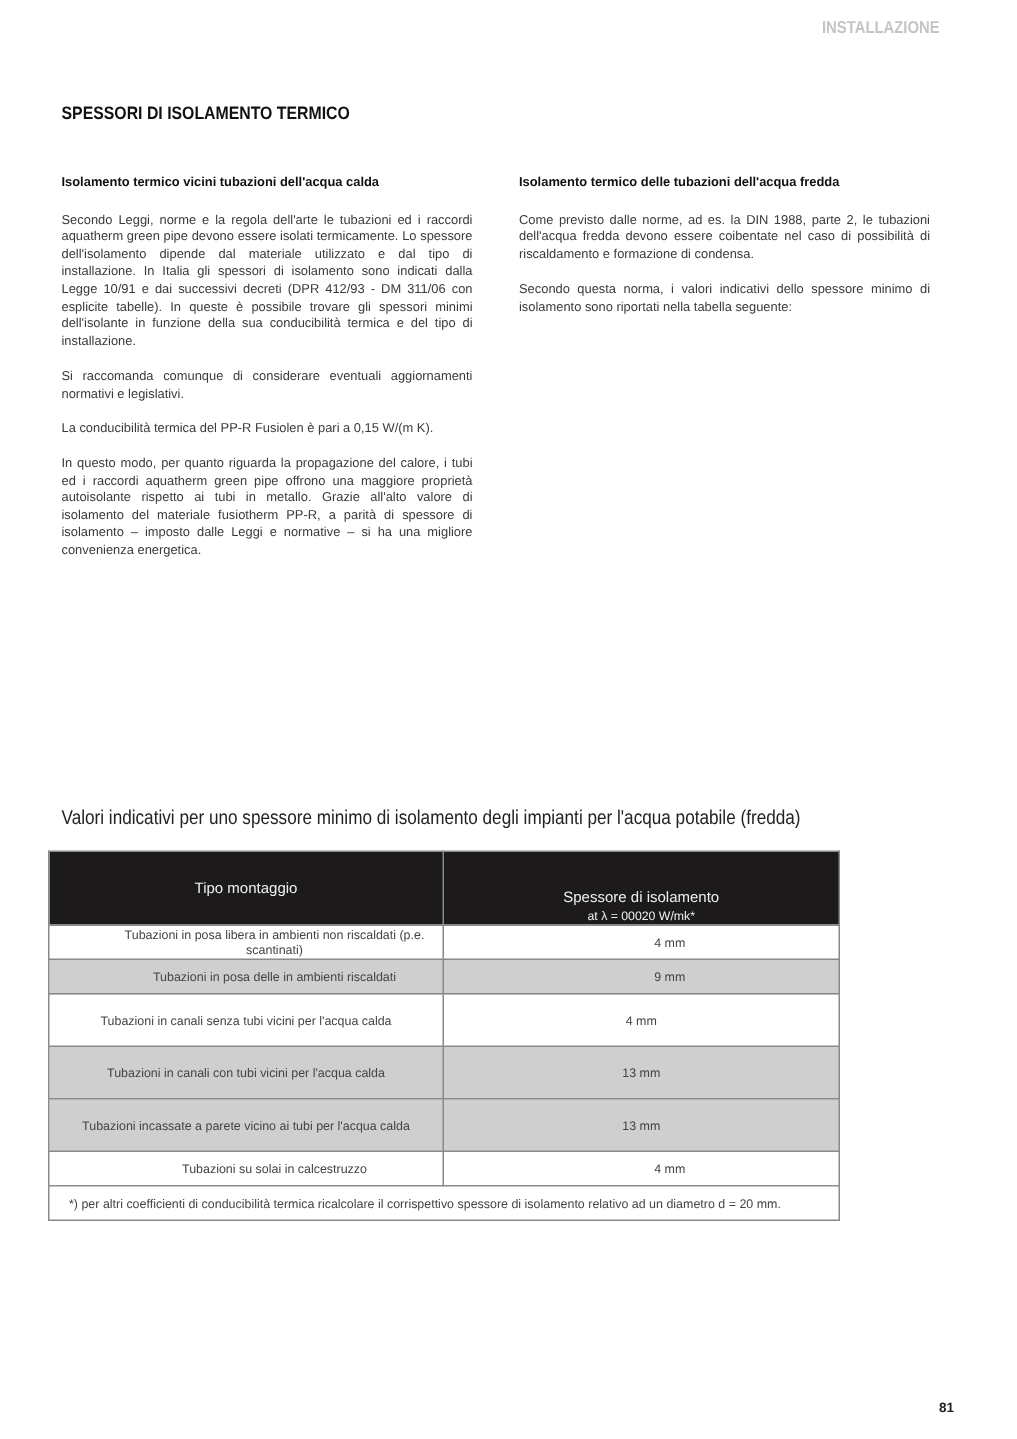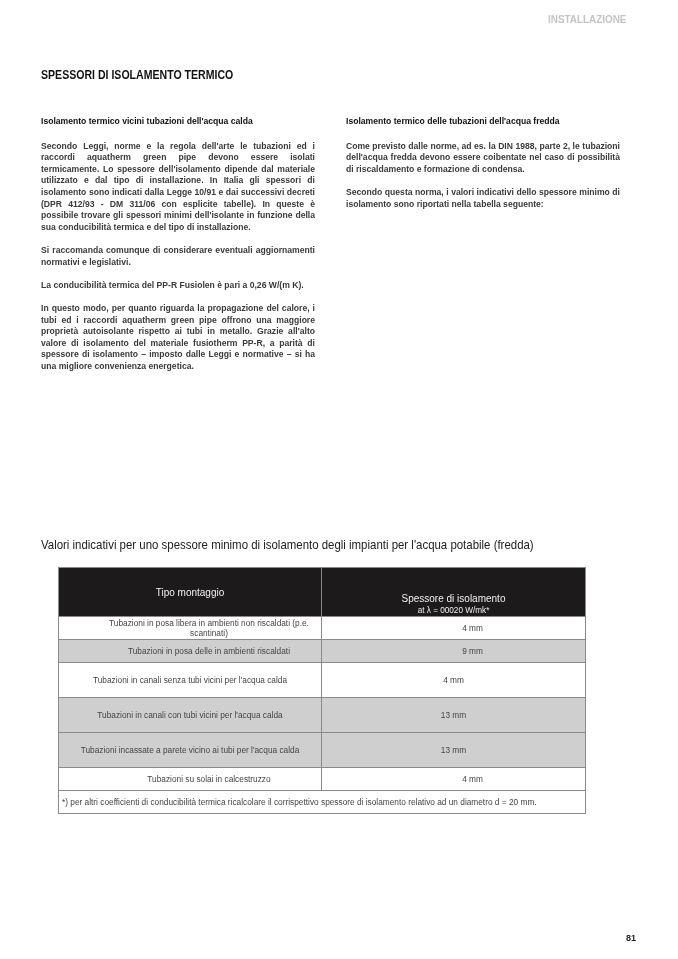--- a/index.html
+++ b/index.html
@@ -6,48 +6,48 @@
     body { width:678px; height:959px; position:relative; overflow:hidden;
       font-family: "Liberation Sans", sans-serif; color:#333; }
     .section-label { position:absolute; left:548px; top:13px; font-size:11.5px; font-weight:bold;
       color:#c4c4c4; letter-spacing:0; transform:scaleX(0.86); transform-origin:left top; }
     .page-title { position:absolute; left:41px; top:68px; font-size:12px; font-weight:bold; color:#111;
       transform:scaleX(0.88); transform-origin:left top; white-space:nowrap; }
     .col { position:absolute; top:116px; width:274px; font-size:8.6px; line-height:11.6px; color:#3a3a3a; }
     .col-left { left:41px; }
     .col-right { left:346px; }
     .col h3 { margin:0 0 13px 0; font-size:8.6px; font-weight:bold; color:#111; white-space:nowrap; }
-    .col p { margin:0 0 11.6px 0; text-align:justify;font-weight:bold; }
+    .col p { margin:0 0 11.6px 0; text-align:justify; }
     .table-title { position:absolute; left:41px; top:537px; font-size:13.3px; color:#222;
       transform:scaleX(0.86); transform-origin:left top; white-space:nowrap; }
-    table.ins { position:absolute; left:58px; top:567px; width:528px; border-collapse:collapse;
+    table.ins { position:absolute; left:32px; top:567px; width:528px; border-collapse:collapse;
       font-size:8.3px; color:#444;border-radius:17px; }
     table.ins td, table.ins th { border:1px solid #8a8a8a; text-align:center; padding:0 6px; }
     table.ins th { background:#1c1a1a; color:#f0f0f0; font-weight:normal; height:48px; }
     table.ins th.c1 { width:250px; font-size:10px; }
     table.ins th .h-main { font-size:10px; display:block;margin-top:24px; }
     table.ins th .h-sub { font-size:8.2px; display:block; margin-top:2px; }
     table.ins tr.row-h1 td { height:22px;padding-left:44px; }
     table.ins tr.row-h2 td { height:34px; line-height:11px; }
     table.ins tr.shade td { background:#cfcfcf; }
-    table.ins td.foot { text-align:left; padding-left:3px; height:22px; }
+    table.ins td.foot { text-align:left; padding-left:13px; height:22px; }
     .page-num { position:absolute; left:626px; top:933px; font-size:9px; font-weight:bold; color:#222; }
   </style>
 </head>
 <body>
 
 <div class="section-label">INSTALLAZIONE</div>
 
 <div class="page-title">SPESSORI DI ISOLAMENTO TERMICO</div>
 
 <div class="col col-left">
   <h3>Isolamento termico vicini tubazioni dell'acqua calda</h3>
   <p>Secondo Leggi, norme e la regola dell'arte le tubazioni ed i raccordi aquatherm green pipe devono essere isolati termicamente. Lo spessore dell'isolamento dipende dal materiale utilizzato e dal tipo di installazione. In Italia gli spessori di isolamento sono indicati dalla Legge 10/91 e dai successivi decreti (DPR 412/93 - DM 311/06 con esplicite tabelle). In queste è possibile trovare gli spessori minimi dell'isolante in funzione della sua conducibilità termica e del tipo di installazione.</p>
   <p>Si raccomanda comunque di considerare eventuali aggiornamenti normativi e legislativi.</p>
-  <p>La conducibilità termica del PP-R Fusiolen è pari a 0,26 W/(m K).</p>
+  <p>La conducibilità termica del PP-R Fusiolen è pari a 0,15 W/(m K).</p>
   <p>In questo modo, per quanto riguarda la propagazione del calore, i tubi ed i raccordi aquatherm green pipe offrono una maggiore proprietà autoisolante rispetto ai tubi in metallo. Grazie all'alto valore di isolamento del materiale fusiotherm PP-R, a parità di spessore di isolamento – imposto dalle Leggi e normative – si ha una migliore convenienza energetica.</p>
 </div>
 
 <div class="col col-right">
   <h3>Isolamento termico delle tubazioni dell'acqua fredda</h3>
   <p>Come previsto dalle norme, ad es. la DIN 1988, parte 2, le tubazioni dell'acqua fredda devono essere coibentate nel caso di possibilità di riscaldamento e formazione di condensa.</p>
   <p>Secondo questa norma, i valori indicativi dello spessore minimo di isolamento sono riportati nella tabella seguente:</p>
 </div>
 
 <div class="table-title">Valori indicativi per uno spessore minimo di isolamento degli impianti per l'acqua potabile (fredda)</div>

